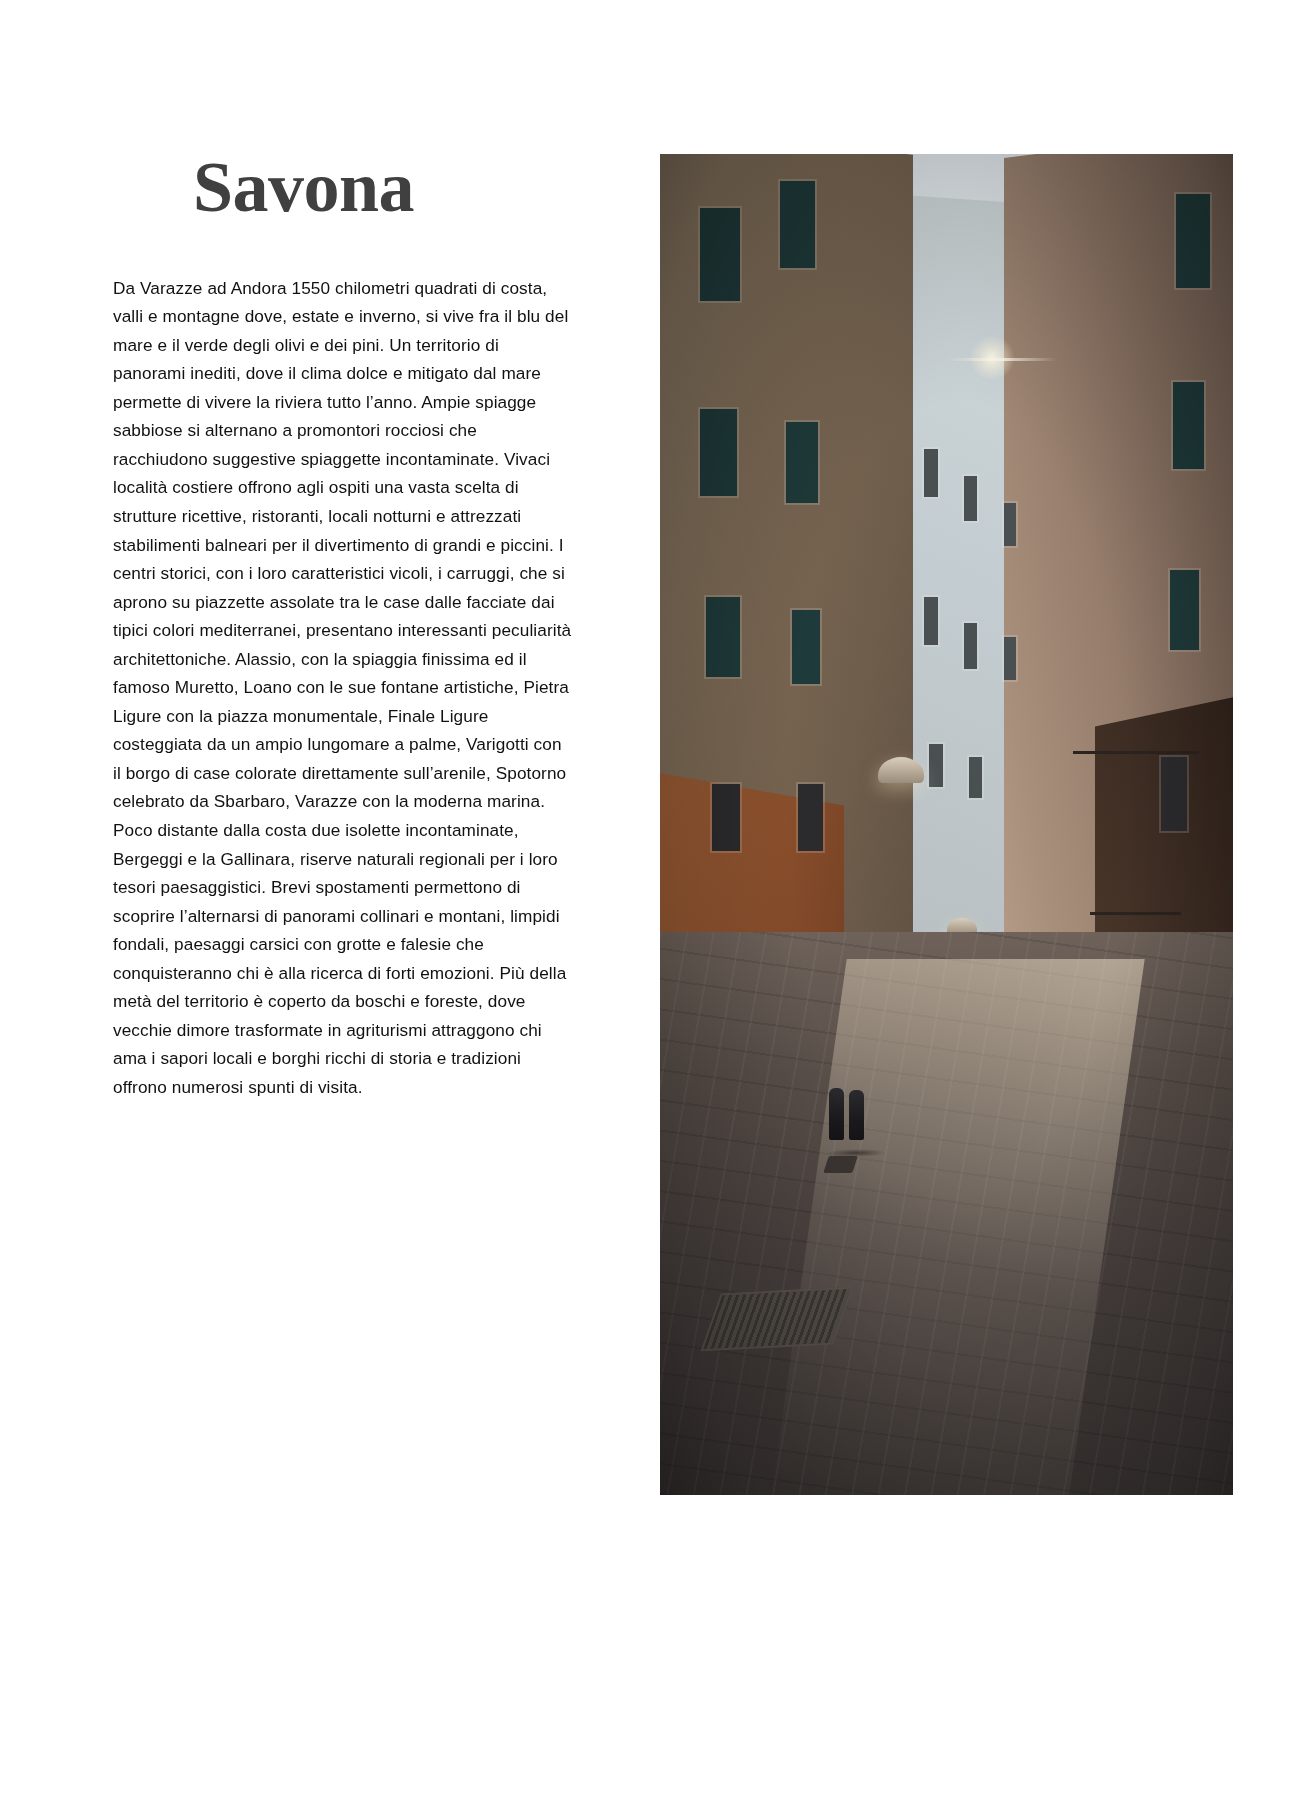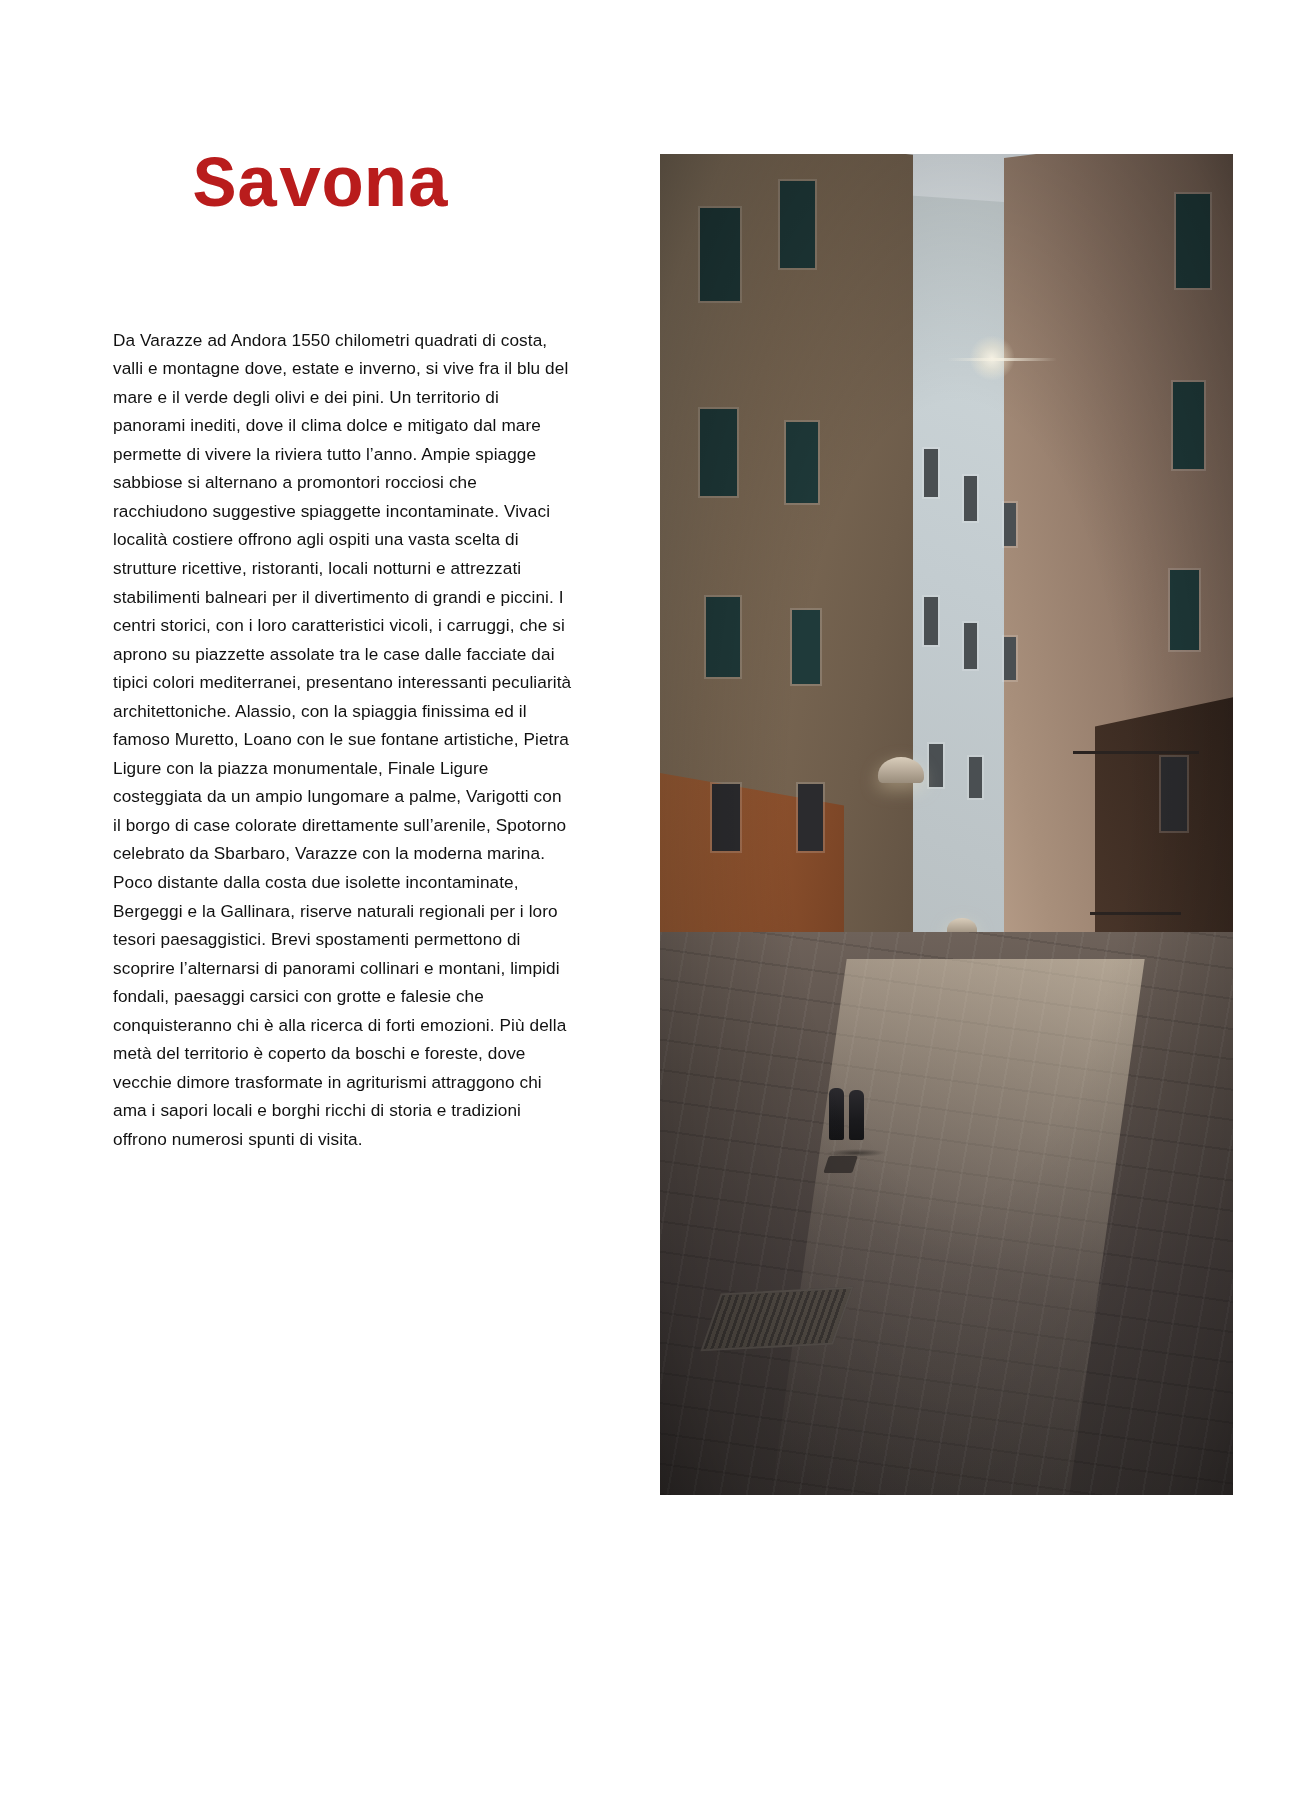--- a/index.html
+++ b/index.html
@@ -24,27 +24,27 @@
 
   
   .text-col {
     position: absolute;
     left: 113px;
     top: 150px;
     width: 460px;
   }
 
   .title {
-    font-family: Liberation Mono, monospace;
+    font-family: Liberation Serif, serif;
     font-size: 72px;
     font-weight: 700;
     letter-spacing: -0.5px;
     line-height: 1.05;
-    color: #b91c1c;
-    margin: 0 0 100px 0;
+    color: #404040;
+    margin: 0 0 48px 0;
     padding-left: 80px;
   }
 
   .body-copy p {
     margin: 0;
     font-size: 17.2px;
     line-height: 1.66;
     color: #111111;
     letter-spacing: 0.1px;
     text-align: left;

